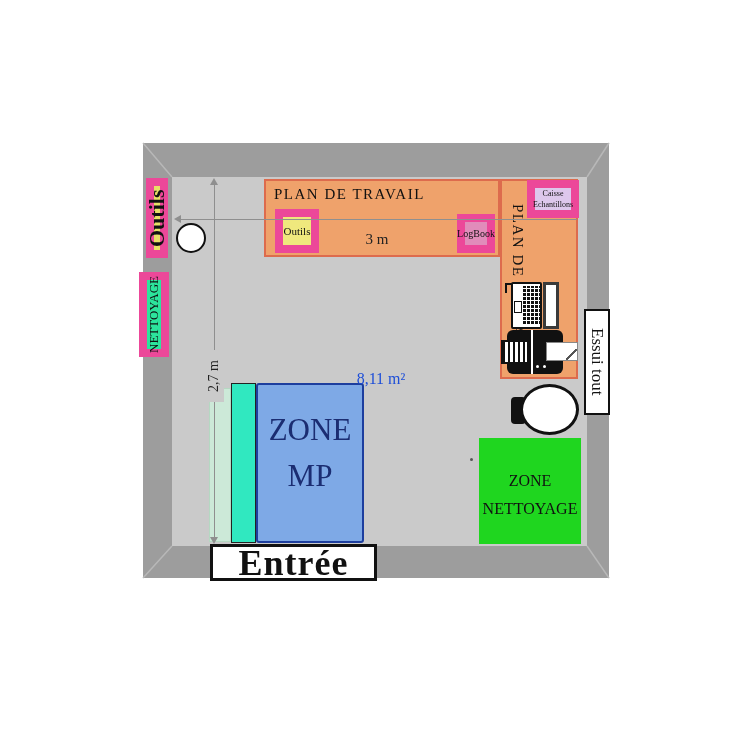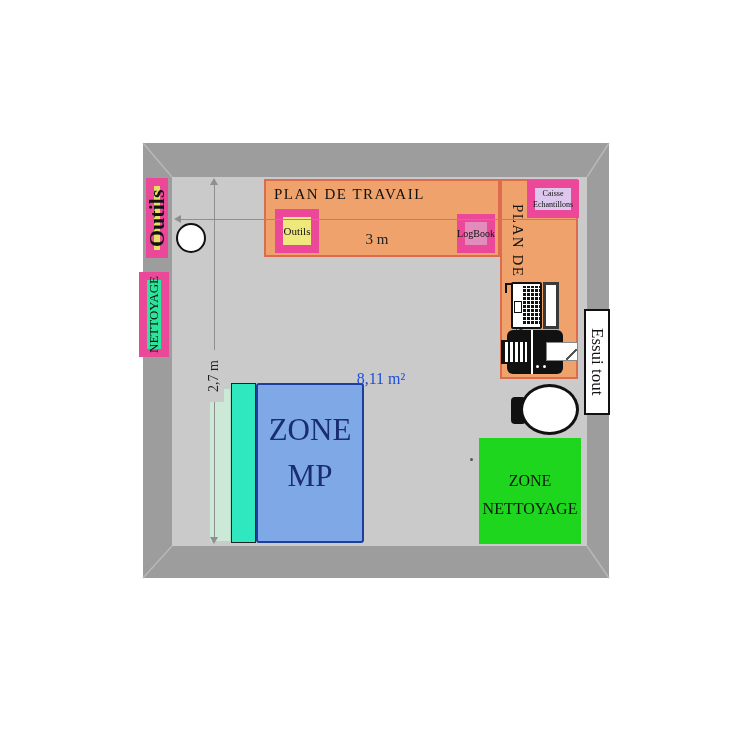--- a/index.html
+++ b/index.html
@@ -103,15 +103,16 @@
   <div class="abs arrow a-up" style="left:210px;top:178px;"></div>
   <div class="abs arrow a-down" style="left:210px;top:537px;"></div>
   <div class="abs flexc sans dimtext" style="left:356px;top:210px;width:42px;height:18px;background:#efa26b;font-size:15px;">3 m</div>
   <div class="abs flexc vccw sans dimtext" style="left:203px;top:330px;width:21px;height:52px;background:#cacaca;font-size:14px;">2,7 m</div>
 
   <div class="abs flexc sans" style="left:336px;top:346px;width:90px;height:26px;font-size:16px;color:#1d4ed8;">8,11 m²</div>
 
   <div class="abs flexc vccw item-box" style="left:146px;top:178px;width:22px;height:80px;background:#e8e066;font-size:22px;font-weight:600;">Outils</div>
   <div class="abs flexc vccw item-box" style="left:139px;top:272px;width:30px;height:85px;background:#2ce49c;font-size:13px;">NETTOYAGE</div>
   <div class="abs flexc vcw labelbox" style="left:584px;top:309px;width:26px;height:106px;border-width:2px;font-size:17px;">Essui tout</div>
+  <div class="abs flexc labelbox" style="left:210px;top:544px;width:167px;height:37px;border-width:3.5px;font-size:36px;font-weight:bold;letter-spacing:1px;">Entrée</div>
 
 
 </div>
 
 </body></html>

